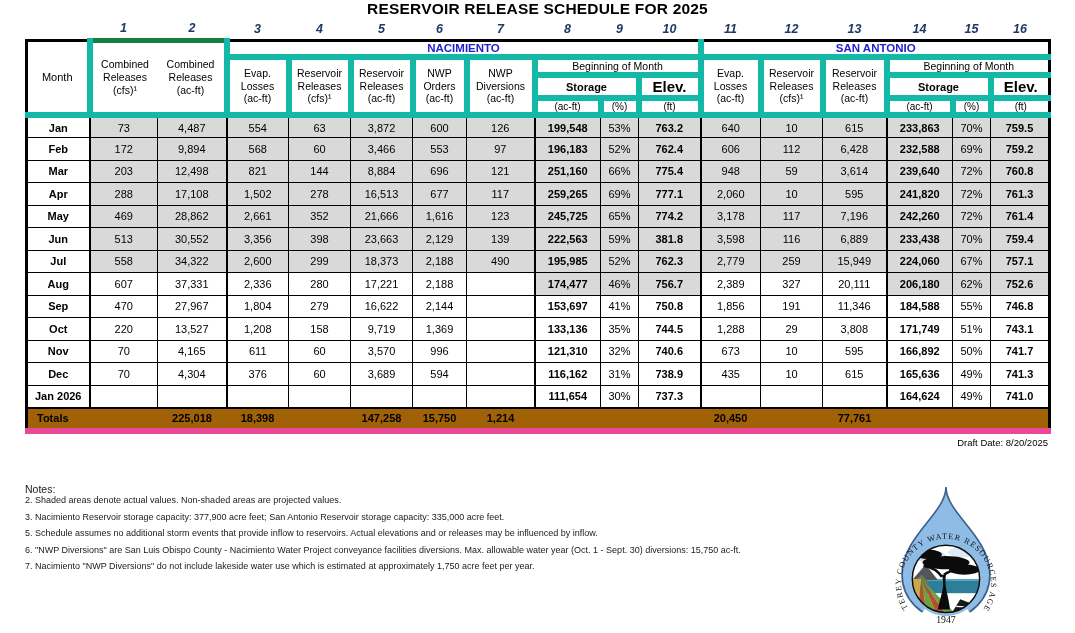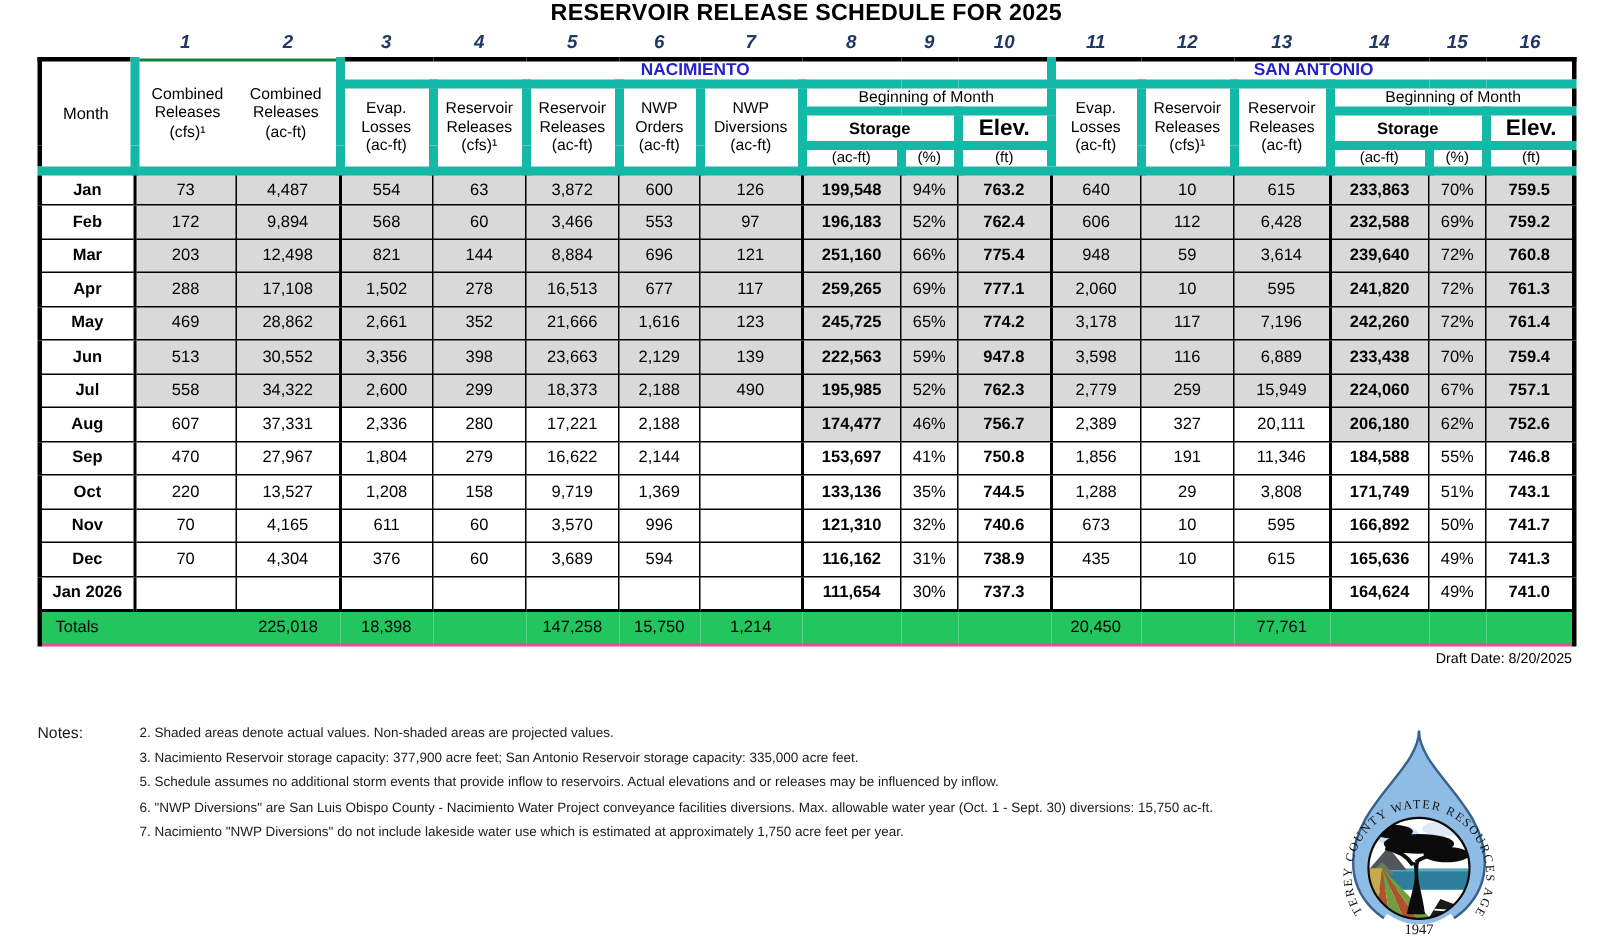--- a/index.html
+++ b/index.html
@@ -14,47 +14,47 @@
   table { border-collapse:collapse; table-layout:fixed; width:1023px; }
   td, th { padding:0; text-align:center; font-weight:normal; }
 
   
   .num-row td { border:none; color:var(--navy); font-style:italic; font-weight:bold; font-size:12.5px; padding-bottom:3px; }
 
   
   thead th { border:6px solid #14b8a6; }
   .banner { font-weight:bold; color:var(--blue); font-size:11.5px; height:16px; border-top:3px solid #000; }
   .month-h { font-size:11px; border-top:3px solid #000; }
-  .comb { font-size:10.5px; white-space:pre-line; line-height:1.22; border-top:2px solid #15803d; }
+  .comb { font-size:10.5px; white-space:pre-line; line-height:1.22; border-top:5px solid #15803d; }
   .no-rb { border-right:none !important; }
   .no-lb { border-left:none !important; }
   .sub { font-size:10.5px; white-space:pre-line; line-height:1.22; height:52px; }
   .bom { font-size:10.5px; height:16px; }
   .storage { font-weight:bold; font-size:11px; height:16px; }
   .elev { font-weight:bold; font-size:15px; }
   .unit { font-size:10px; height:16px; }
 
   
   tbody td { border:1px solid #000; font-size:11px; height:22.5px; background:#fff; }
   tbody tr:first-child td { border-top:2px solid #000; }
   td.month { font-weight:bold; font-size:11px; }
   td.shaded { background:var(--shaded); }
   td.bold { font-weight:bold; }
 
   .thick-l { border-left:2px solid #000 !important; }
   .outer-l { border-left:3px solid #000 !important; }
   .outer-r { border-right:3px solid #000 !important; }
 
   
-  .totals-row td { border:none; border-top:2px solid #000; border-bottom:2px solid #ec4899; font-weight:normal; font-size:11px; height:23px; background:#22c55e; }
+  .totals-row td { border:none; border-top:2px solid #000; border-bottom:6px solid #ec4899; font-weight:bold; font-size:11px; height:23px; background:#a16207; }
   .totals-row td.tot-label { text-align:left; padding-left:9px; }
 
   .draftdate { width:1023px; margin-left:25px; text-align:right; font-size:9.5px; margin-top:3px; }
 
-  .notesblock { position:absolute; left:25px; top:483px; display:flex; }
+  .notesblock { position:absolute; left:25px; top:483px; display:flex;flex-direction:column; }
   .notes-label { font-size:10.5px; width:68px; color:#1a1a1a; }
   .notes-list { font-size:9px; color:#1a1a1a; }
   .notes-list div { margin-bottom:6.5px; }
 
   .logo { position:absolute; left:878px; top:485px; width:138px; height:148px; }
 </style>
 </head>
 <body>
 
 <div class="title">RESERVOIR RELEASE SCHEDULE FOR 2025</div>
@@ -158,21 +158,21 @@
         <tr>
           <td class="month outer-l">Jan</td>
           <td class="shaded thick-l">73</td>
           <td class="shaded">4,487</td>
           <td class="shaded thick-l">554</td>
           <td class="shaded">63</td>
           <td class="shaded">3,872</td>
           <td class="shaded">600</td>
           <td class="shaded">126</td>
           <td class="shaded bold thick-l">199,548</td>
-          <td class="shaded">94%</td>
+          <td class="shaded">53%</td>
           <td class="shaded bold">763.2</td>
           <td class="shaded thick-l">640</td>
           <td class="shaded">10</td>
           <td class="shaded">615</td>
           <td class="shaded bold thick-l">233,863</td>
           <td class="shaded">70%</td>
           <td class="shaded bold outer-r">759.5</td>
         </tr>
         <tr>
           <td class="month outer-l">Feb</td>
@@ -254,21 +254,21 @@
           <td class="month outer-l">Jun</td>
           <td class="shaded thick-l">513</td>
           <td class="shaded">30,552</td>
           <td class="shaded thick-l">3,356</td>
           <td class="shaded">398</td>
           <td class="shaded">23,663</td>
           <td class="shaded">2,129</td>
           <td class="shaded">139</td>
           <td class="shaded bold thick-l">222,563</td>
           <td class="shaded">59%</td>
-          <td class="shaded bold">947.8</td>
+          <td class="shaded bold">381.8</td>
           <td class="shaded thick-l">3,598</td>
           <td class="shaded">116</td>
           <td class="shaded">6,889</td>
           <td class="shaded bold thick-l">233,438</td>
           <td class="shaded">70%</td>
           <td class="shaded bold outer-r">759.4</td>
         </tr>
         <tr>
           <td class="month outer-l">Jul</td>
           <td class="shaded thick-l">558</td>

